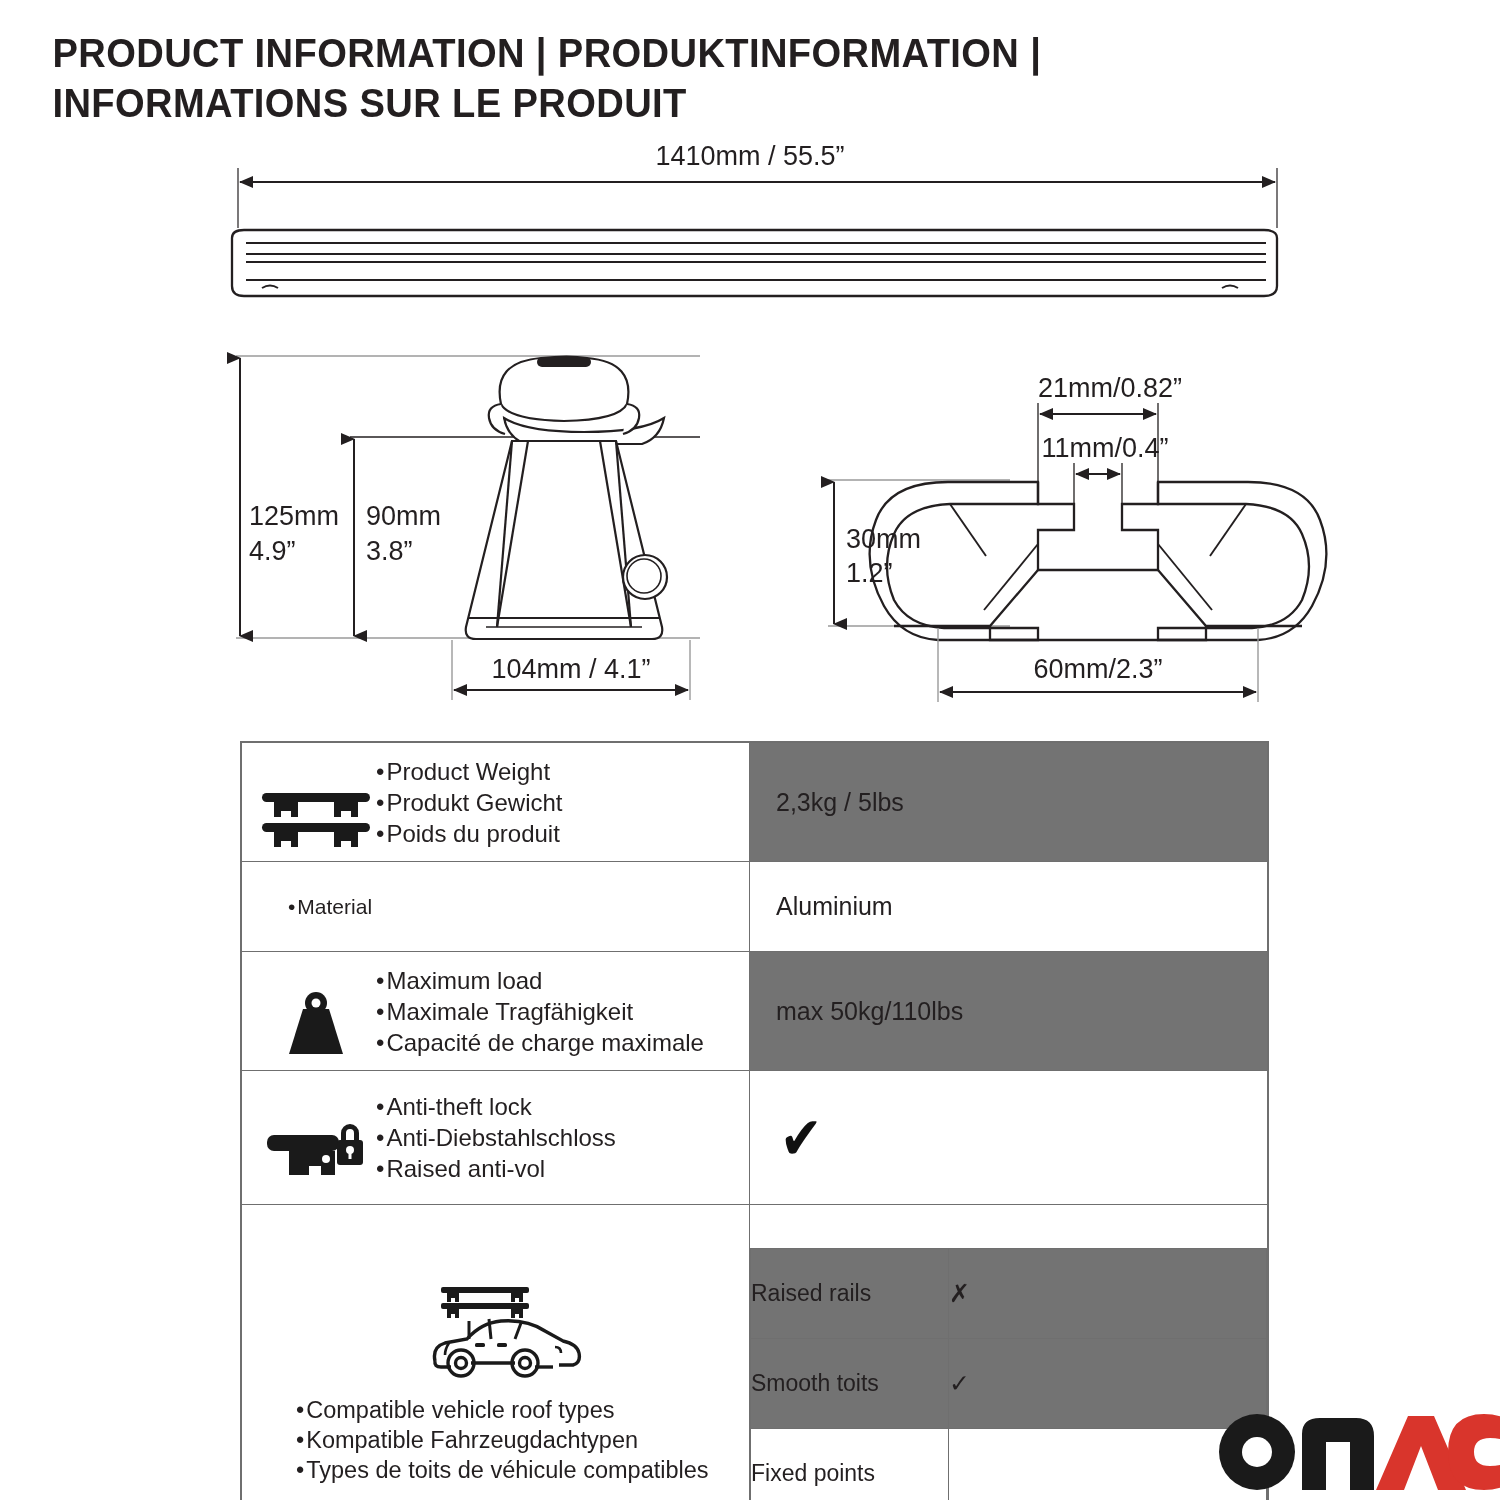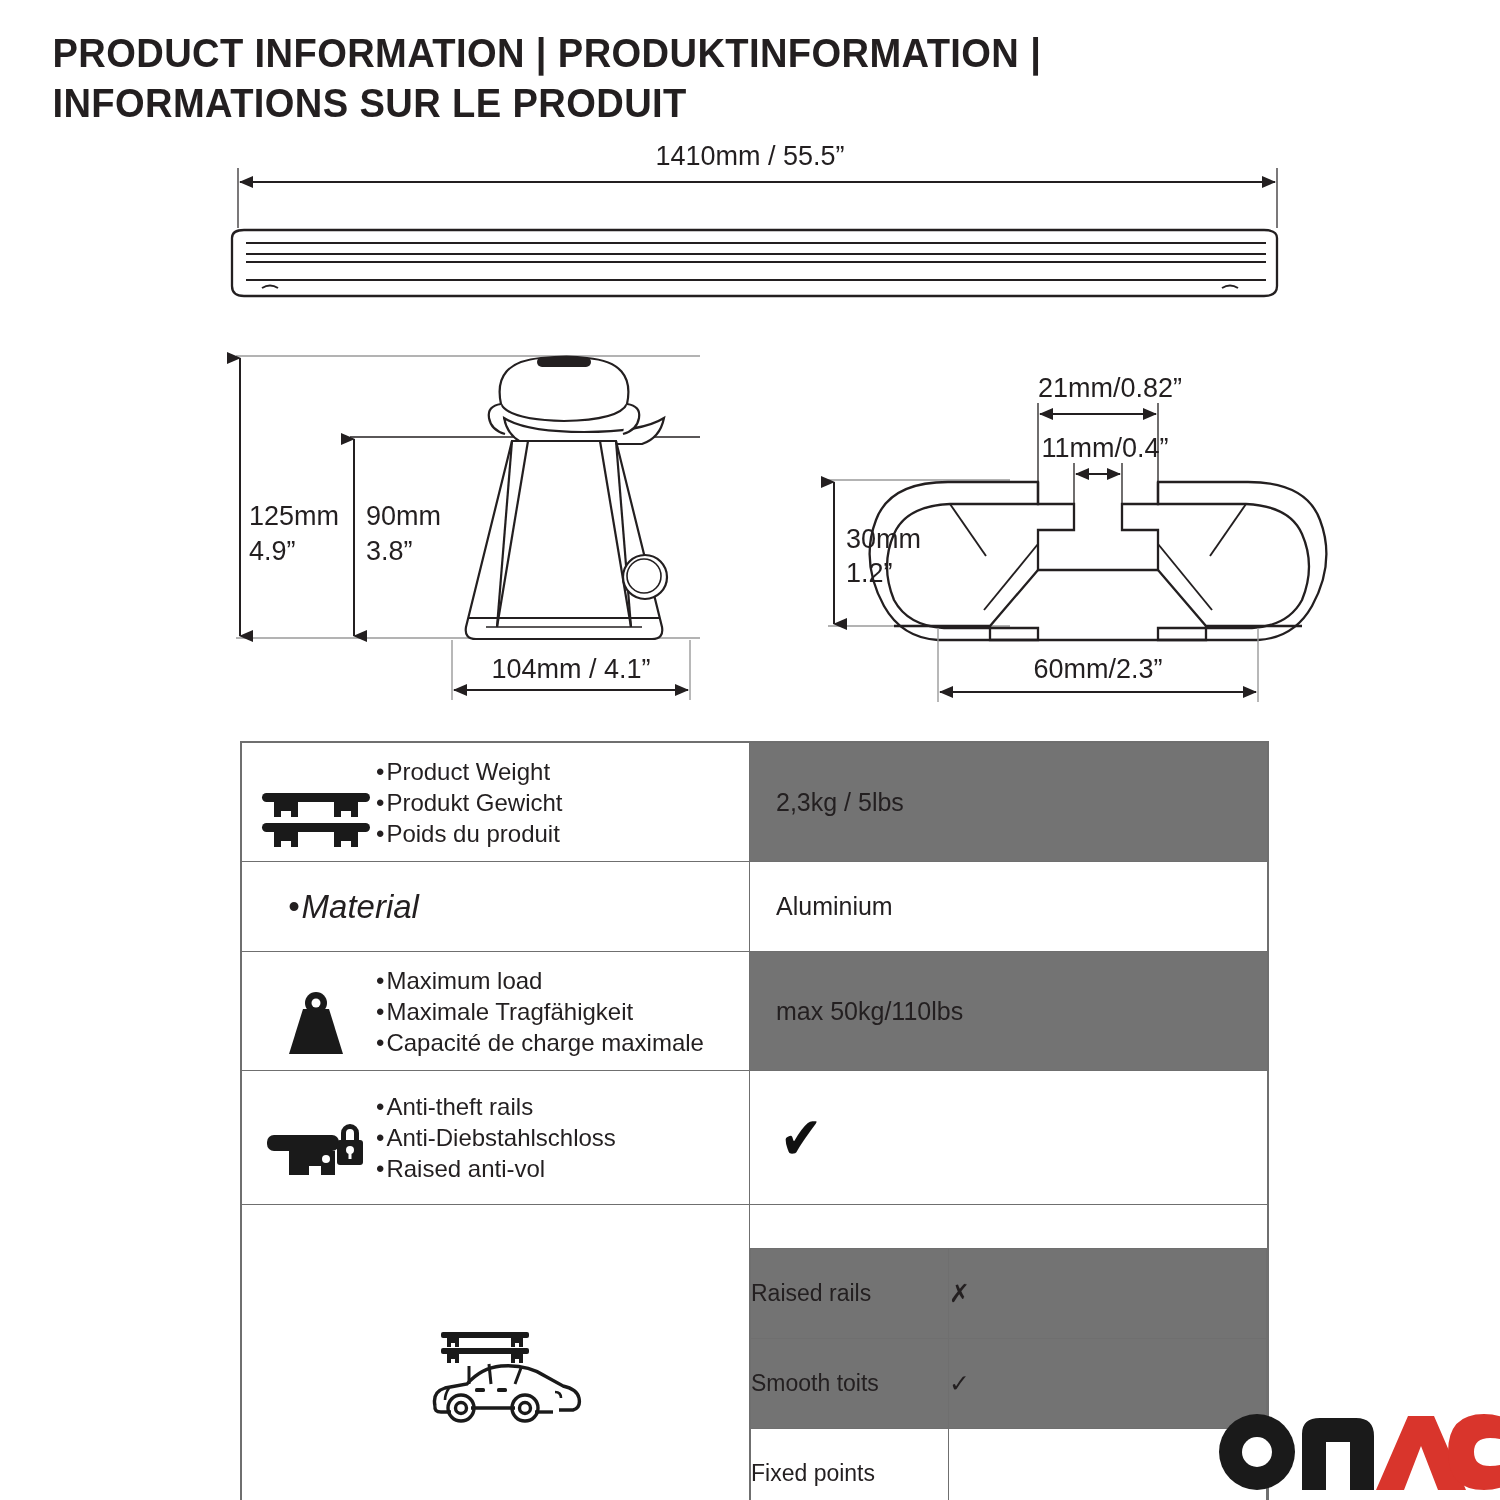--- a/index.html
+++ b/index.html
@@ -94,22 +94,21 @@
     white-space: nowrap;
   }
   .bullet-line::before {
     content: "•";
     margin-right: 2px;
   }
 
   
   .material-label {
     padding-left: 46px !important;
-    font-size: 33px;
-    font-style: italic;
+    font-size: 21px;
   }
 
   
   .big-check {
     font-size: 60px;
     line-height: 60px;
     font-weight: bold;
     color: #111;
     display: inline-block;
     transform: scaleX(0.85);
@@ -367,21 +366,21 @@
               <rect x="4" y="17" width="72" height="16" rx="7" fill="#1a1a1a"></rect>
               <path d="M26,33 h46 v24 h-14 v-9 h-12 v9 h-20 Z" fill="#1a1a1a"></path>
               <circle cx="63" cy="41" r="4" fill="#ffffff"></circle>
               <path d="M78,15 a9,9 0 0 1 18,0 v8 h-5 v-8 a4,4 0 0 0 -8,0 v8 h-5 Z" fill="#1a1a1a"></path>
               <rect x="74" y="22" width="26" height="25" rx="3" fill="#1a1a1a"></rect>
               <circle cx="87" cy="32" r="4" fill="#ffffff"></circle>
               <rect x="85.5" y="32" width="3" height="9" fill="#ffffff"></rect>
             </svg>
           </div>
           <div class="label-text">
-            <div class="bullet-line">Anti-theft rails</div>
+            <div class="bullet-line">Anti-theft lock</div>
             <div class="bullet-line">Anti-Diebstahlschloss</div>
             <div class="bullet-line">Raised anti-vol</div>
           </div>
         </div>
       </td>
       <td class="cell-value plain">
         <span class="big-check">✔</span>
       </td>
     </tr>
 
@@ -412,20 +411,25 @@
                 <path d="M100,62 l6,-16" stroke-width="3"></path>
                 <path d="M34,66 q-4,6 -4,12" stroke-width="2.6"></path>
                 <path d="M140,70 q6,0 6,6" stroke-width="2.6"></path>
               </g>
               <g fill="#1a1a1a">
                 <rect x="60" y="66" width="10" height="4" rx="1.6"></rect>
                 <rect x="82" y="66" width="10" height="4" rx="1.6"></rect>
               </g>
             </svg>
           </div>
+          <div class="car-caption">
+            <div class="bullet-line">Compatible vehicle roof types</div>
+            <div class="bullet-line">Kompatible Fahrzeugdachtypen</div>
+            <div class="bullet-line">Types de toits de véhicule compatibles</div>
+          </div>
         </div>
       </td>
       <td class="nopad plain">
         <table class="roof-table">
           <tbody>
             <tr>
               <td class="roof-name shaded">Raised rails</td>
               <td class="roof-mark shaded">
                 <span class="mark-x">✗</span>
               </td>

